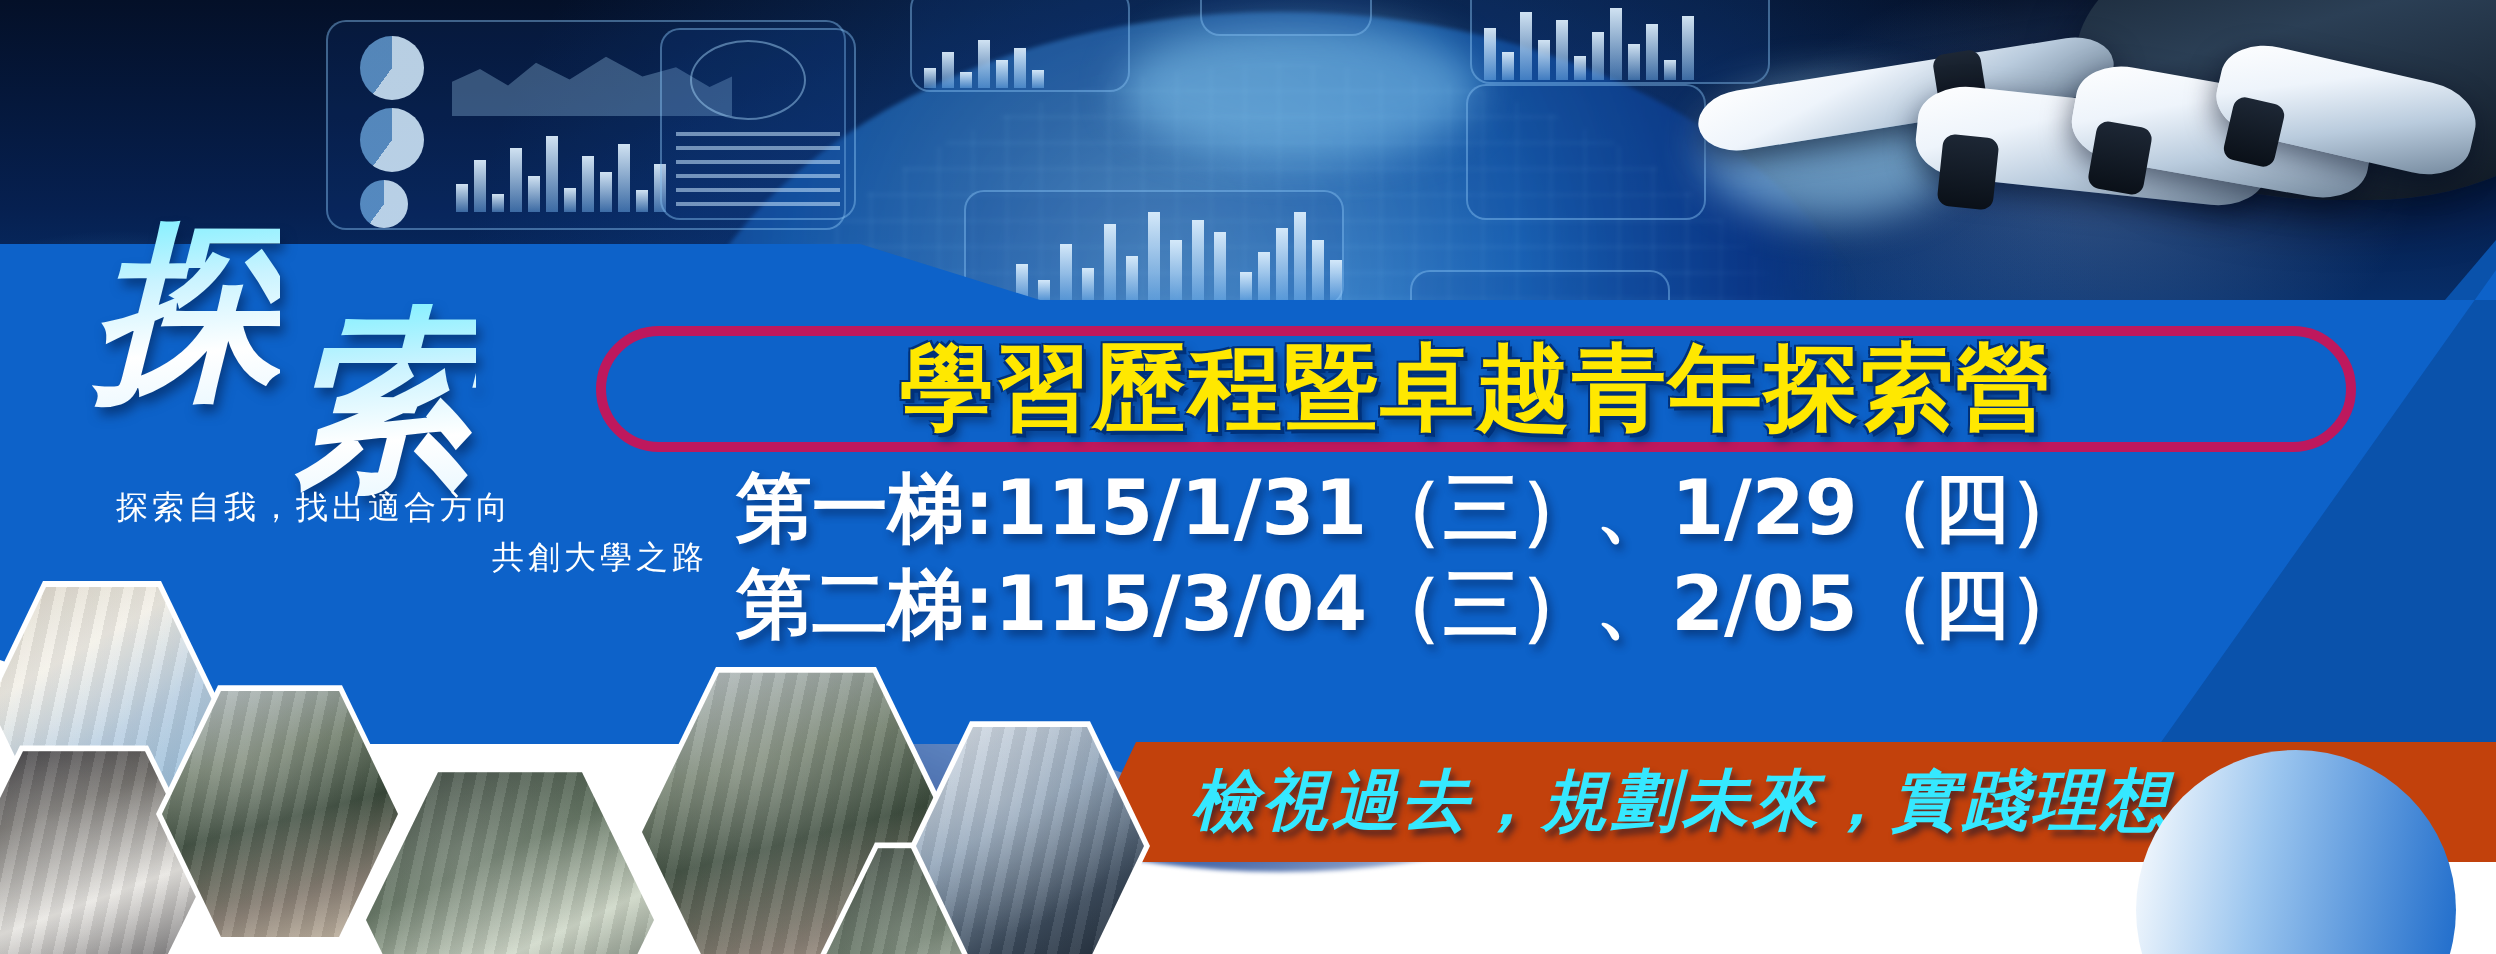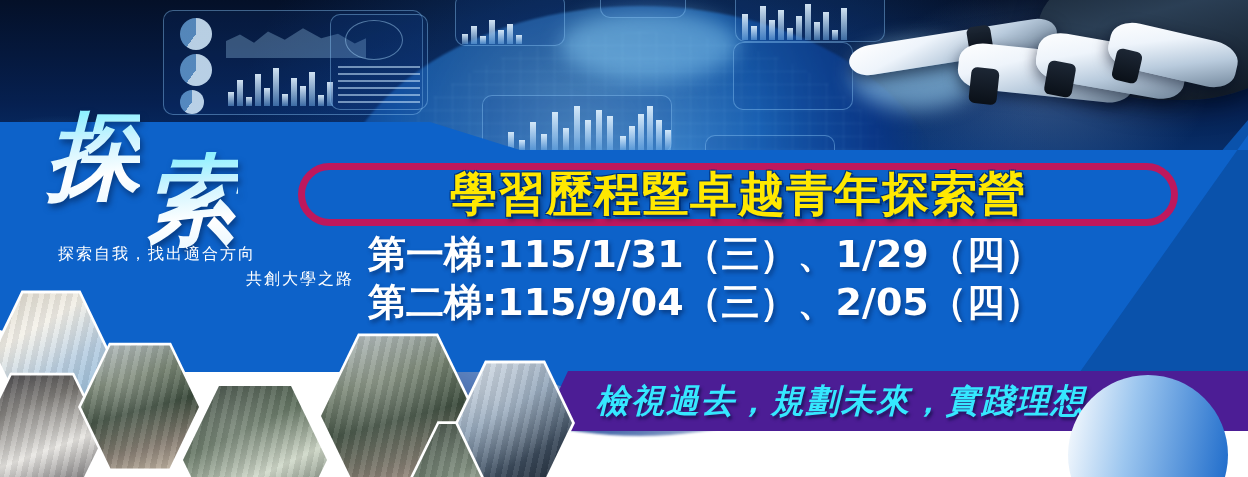--- a/index.html
+++ b/index.html
@@ -84,21 +84,21 @@
   .logo .c2 { left:104px; top:44px; }
 
   
   .subtitle { position:absolute; left:58px; top:242px; width:300px; color:#ffffff;
               font-size:16px; line-height:1.55; letter-spacing:2px; }
   .subtitle .l2 { text-align:right; padding-right:4px; }
 
   
   .title-pill {
     position:absolute; left:298px; top:163px; width:880px; height:63px;
-    border:7px solid #be185d; border-radius:34px;
+    border:5px solid #be185d; border-radius:34px;
     display:flex; align-items:center; justify-content:center;
   }
   .title-pill span {
     font-size:47px; font-weight:700; color:#ffe800; letter-spacing:1px;
     text-shadow:2px 2px 0 #00317a, -1px -1px 0 #00317a, 1px -1px 0 #00317a, -1px 1px 0 #00317a,
                 3px 4px 5px rgba(0,20,60,.55);
     white-space:nowrap;
   }
 
   
@@ -109,21 +109,21 @@
   .welcome {
     position:absolute; left:368px; top:320px; width:700px; text-align:center;
     font-size:36px; font-weight:700; color:#ffe800; white-space:nowrap;
     text-shadow:2px 2px 0 #00317a, -1px -1px 0 #00317a, 1px -1px 0 #00317a, -1px 1px 0 #00317a,
                 3px 4px 5px rgba(0,20,60,.5);
   }
 
   
   .tagband {
     position:absolute; left:540px; top:371px; width:708px; height:60px;
-    background:#4c1d95;
+    background:#c2410c;
     clip-path:polygon(28px 0, 708px 0, 708px 60px, 0 60px);
   }
   .tagband span {
     position:absolute; left:56px; top:50%; transform:translateY(-50%);
     font-size:33px; font-style:italic; font-weight:700; color:#35e8ff;
     letter-spacing:2px; white-space:nowrap;
     text-shadow:2px 3px 3px rgba(0,15,50,.55);
   }
 
   .corner-circle {
@@ -266,21 +266,21 @@
     <div class="l1">探索自我，找出適合方向</div>
     <div class="l2">共創大學之路</div>
   </div>
 
   <div class="title-pill">
     <span>學習歷程暨卓越青年探索營</span>
   </div>
 
   <div class="dates">
     <div>第一梯:115/1/31（三）、1/29（四）</div>
-    <div>第二梯:115/9/04（三）、2/05（四）</div>
+    <div>第二梯:115/3/04（三）、2/05（四）</div>
   </div>
 
 
   <div class="tagband">
     <span>檢視過去，規劃未來，實踐理想</span>
   </div>
   <div class="corner-circle"></div>
 
   <div class="hex" style="left:-8px; top:288px; width:118px; height:128px;">
     <div class="inner ph-doc"></div>

